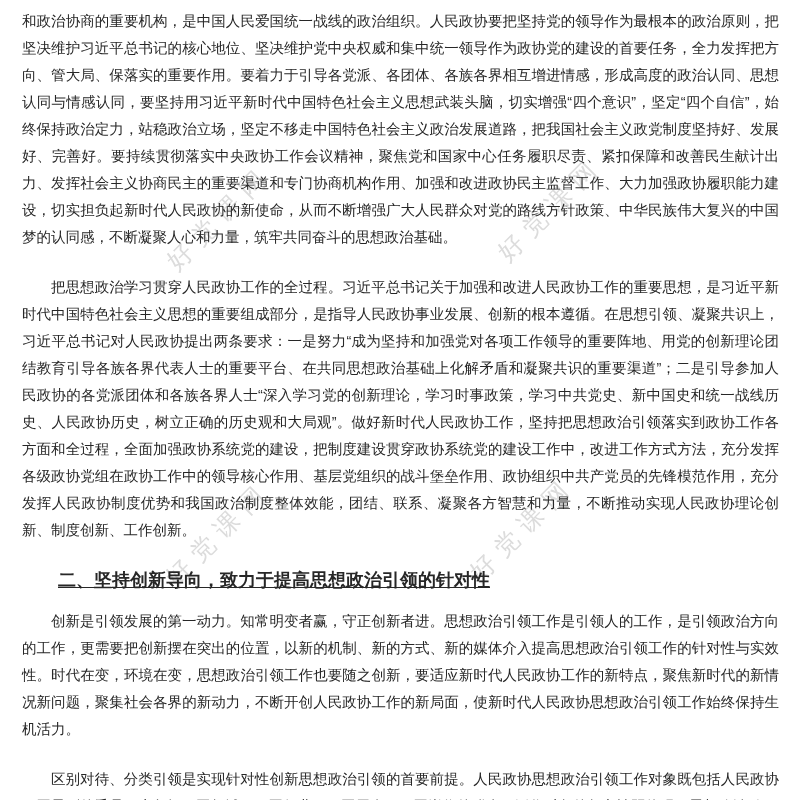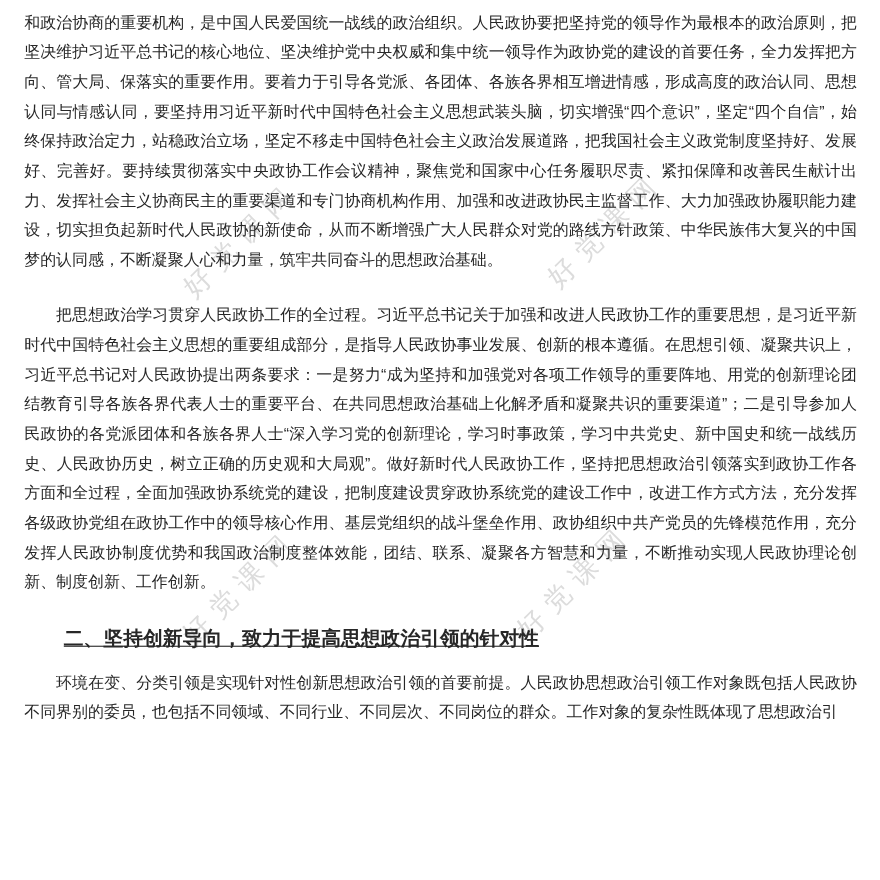--- a/index.html
+++ b/index.html
@@ -83,19 +83,22 @@
     <p class="continuation">
       <span>和政治协商的重要机构，是中国人民爱国统一战线的政治组织。人民政协要把坚持党的领导作为最根本的政治原则，把坚决维护习近平总书记的核心地位、坚决维护党中央权威和集中统一领导作为政协党的建设的首要任务，全力发挥把方向、管大局、保落实的重要作用。要着力于引导各党派、各团体、各族各界相互增进情感，形成高度的政治认同、思想认同与情感认同，要坚持用习近平新时代中国特色社会主义思想武装头脑，切实增强“四个意识”，坚定“四个自信”，始终保持政治定力，站稳政治立场，坚定不移走中国特色社会主义政治发展道路，把我国社会主义政党制度坚持好、发展好、完善好。要持续贯彻落实中央政协工作会议精神，聚焦党和国家中心任务履职尽责、紧扣保障和改善民生献计出力、发挥社会主义协商民主的重要渠道和专门协商机构作用、加强和改进政协民主监督工作、大力加强政协履职能力建设，切实担负起新时代人民政协的新使命，从而不断增强广大人民群众对党的路线方针政策、中华民族伟大复兴的中国梦的认同感，不断凝聚人心和力量，筑牢共同奋斗的思想政治基础。</span>
     </p>
 
     <p>
       <strong>把思想政治学习贯穿人民政协工作的全过程。</strong><span>习近平总书记关于加强和改进人民政协工作的重要思想，是习近平新时代中国特色社会主义思想的重要组成部分，是指导人民政协事业发展、创新的根本遵循。在思想引领、凝聚共识上，习近平总书记对人民政协提出两条要求：一是努力“成为坚持和加强党对各项工作领导的重要阵地、用党的创新理论团结教育引导各族各界代表人士的重要平台、在共同思想政治基础上化解矛盾和凝聚共识的重要渠道”；二是引导参加人民政协的各党派团体和各族各界人士“深入学习党的创新理论，学习时事政策，学习中共党史、新中国史和统一战线历史、人民政协历史，树立正确的历史观和大局观”。做好新时代人民政协工作，坚持把思想政治引领落实到政协工作各方面和全过程，全面加强政协系统党的建设，把制度建设贯穿政协系统党的建设工作中，改进工作方式方法，充分发挥各级政协党组在政协工作中的领导核心作用、基层党组织的战斗堡垒作用、政协组织中共产党员的先锋模范作用，充分发挥人民政协制度优势和我国政治制度整体效能，团结、联系、凝聚各方智慧和力量，不断推动实现人民政协理论创新、制度创新、工作创新。</span>
     </p>
 
     <h2>二、坚持创新导向，致力于提高思想政治引领的针对性</h2>
 
+    <p>
+      <span>创新是引领发展的第一动力。知常明变者赢，守正创新者进。思想政治引领工作是引领人的工作，是引领政治方向的工作，更需要把创新摆在突出的位置，以新的机制、新的方式、新的媒体介入提高思想政治引领工作的针对性与实效性。时代在变，环境在变，思想政治引领工作也要随之创新，要适应新时代人民政协工作的新特点，聚焦新时代的新情况新问题，聚集社会各界的新动力，不断开创人民政协工作的新局面，使新时代人民政协思想政治引领工作始终保持生机活力。</span>
+    </p>
 
     <p>
-      <strong>环境在变、分类引领是实现针对性创新思想政治引领的首要前提。</strong><span>人民政协思想政治引领工作对象既包括人民政协不同界别的委员，也包括不同领域、不同行业、不同层次、不同岗位的群众。工作对象的复杂性既体现了思想政治引</span>
+      <strong>区别对待、分类引领是实现针对性创新思想政治引领的首要前提。</strong><span>人民政协思想政治引领工作对象既包括人民政协不同界别的委员，也包括不同领域、不同行业、不同层次、不同岗位的群众。工作对象的复杂性既体现了思想政治引</span>
     </p>
 
   </div>
 </div>
 
 </body></html>

